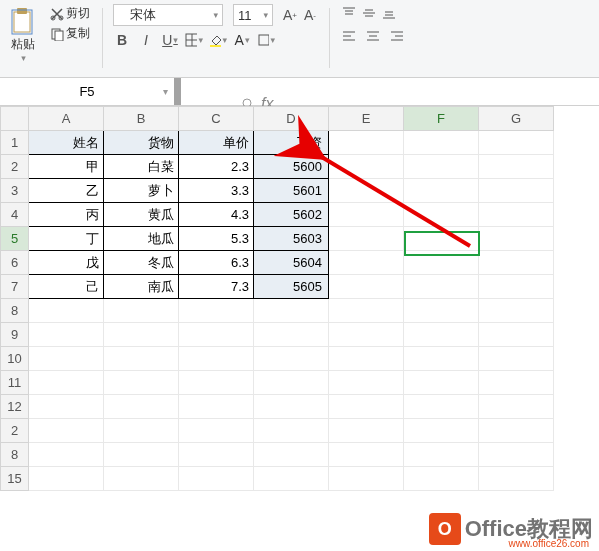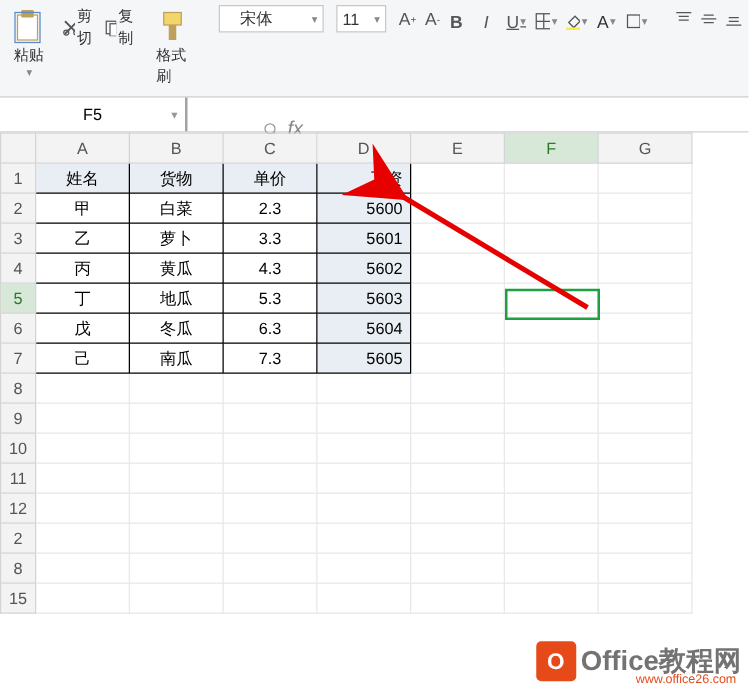--- a/index.html
+++ b/index.html
@@ -1,49 +1,49 @@
 <!DOCTYPE html>
 <html><head>
 <meta charset="utf-8">
 <style>
   * { box-sizing: border-box; margin: 0; padding: 0; font-family: "Microsoft YaHei", Arial, sans-serif; }
   body { background: #fff; width: 599px; height: 551px; overflow: hidden; position: relative; }
   
   
   .ribbon { background: #f5f6f7; border-bottom: 1px solid #d0d0d0; padding: 4px 6px 6px 6px; display: flex; align-items: flex-start; gap: 8px; height: 78px; }
-  .btn-col { display: flex; flex-direction: row; gap: 1px; font-size: 12px; color: #333; }
+  .btn-col { display: flex; flex-direction: column; gap: 1px; font-size: 12px; color: #333; }
   .btn-row { display: flex; align-items: center; gap: 2px; }
   .big-btn { display: flex; flex-direction: column; align-items: center; justify-content: center; padding: 2px 4px; cursor: pointer; font-size: 12px; color: #333; }
   .divider { width: 1px; background: #d8d8d8; height: 60px; margin: 4px 2px; }
   .small-btn { display:flex; align-items:center; gap:2px; padding:1px 2px; cursor:pointer; font-size:12px; }
   .sel { border:1px solid #c8c8c8; background:#fff; font-size:13px; height:22px; display:flex; align-items:center; padding:0 4px; }
-  .font-name { width:84px;padding-left:16px; }
+  .font-name { width:110px;padding-left:16px; }
   .font-size { width:40px; }
   .fmt-row { display:flex; gap:6px; align-items:center; margin-top:4px; }
   .fmt-btn { width:18px; height:18px; display:flex; align-items:center; justify-content:center; cursor:pointer; color:#555; font-size:14px; }
   .chev { font-size:9px; color:#888; margin-left:1px; }
   
   
   .fbar { display:flex; align-items:center; height:28px; border-bottom:1px solid #d0d0d0; }
-  .namebox { width:150px; border-right:2px solid #a3a3a3; height:100%; display:flex; align-items:center; justify-content:center; font-size:13px; position:relative;text-align:right; }
+  .namebox { width:181px; border-right:7px solid #a3a3a3; height:100%; display:flex; align-items:center; justify-content:center; font-size:13px; position:relative;text-align:right; }
   .namebox .chev2 { position:absolute; right:6px; color:#999; font-size:10px; }
   .fx-area { display:flex; align-items:center; gap:6px; padding-left:60px; color:#888;margin-top:24px; }
   .fx-btn { cursor:pointer; display:flex; align-items:center; gap:2px; }
   
   
   .sheet { position:relative; }
   .grid { border-collapse:collapse; table-layout:fixed; }
   .grid th, .grid td { border:1px solid #d4d4d4; font-size:13px; font-weight:normal; height:24px; overflow:hidden; }
   .grid th.colh { background:#f3f3f3; text-align:center; color:#555; width:75px; }
   .grid th.rowh { background:#f3f3f3; text-align:center; color:#555; width:28px; }
   .grid th.corner { background:#f3f3f3; width:28px; }
   .grid td { width:75px; padding:0 4px; text-align:center; color:#000; background:#fff; }
   .grid td.empty { border-color:#e8e8e8; }
   
-  .databorder td { border:1px solid #000; }
+  .databorder td { border:1px solid #000;text-align:right; }
   .hdr-cell { background:#e8eef4 !important; }
   .d-col { background:#e8eef4 !important; text-align:right !important; padding-right:6px !important; }
   
   .active-row-h { background:#d8e8d8 !important; color:#2a7a2a !important; }
   .active-col-h { background:#d8e8d8 !important; color:#2a7a2a !important; }
   
   .sel-cell { position:absolute; border:2px solid #1fa040; background:transparent; pointer-events:none; }
   
   .arrow { position:absolute; }
   .arrow svg { overflow:visible; }
@@ -77,27 +77,20 @@
     </div>
     <div class="btn-row">
       <div class="small-btn">
         <svg width="14" height="14">
             <rect x="2" y="2" width="8" height="10" fill="none" stroke="#555"></rect>
             <rect x="5" y="4" width="8" height="10" fill="#fff" stroke="#555"></rect>
           </svg>
         <span>复制</span>
       </div>
     </div>
-  </div>
-  <div class="big-btn">
-    <svg width="26" height="30">
-        <rect x="6" y="4" width="14" height="10" fill="#f2d56b" stroke="#bfa05a"></rect>
-        <rect x="10" y="14" width="6" height="12" fill="#bfa05a"></rect>
-      </svg>
-    <span>格式刷</span>
   </div>
   <div class="divider"></div>
   <div class="btn-col">
     <div class="btn-row">
       <div class="sel font-name">
           <span>宋体</span>
           <span class="chev" style="margin-left:auto">▾</span>
         </div>
       <div style="width:6px"></div>
       <div class="sel font-size">

